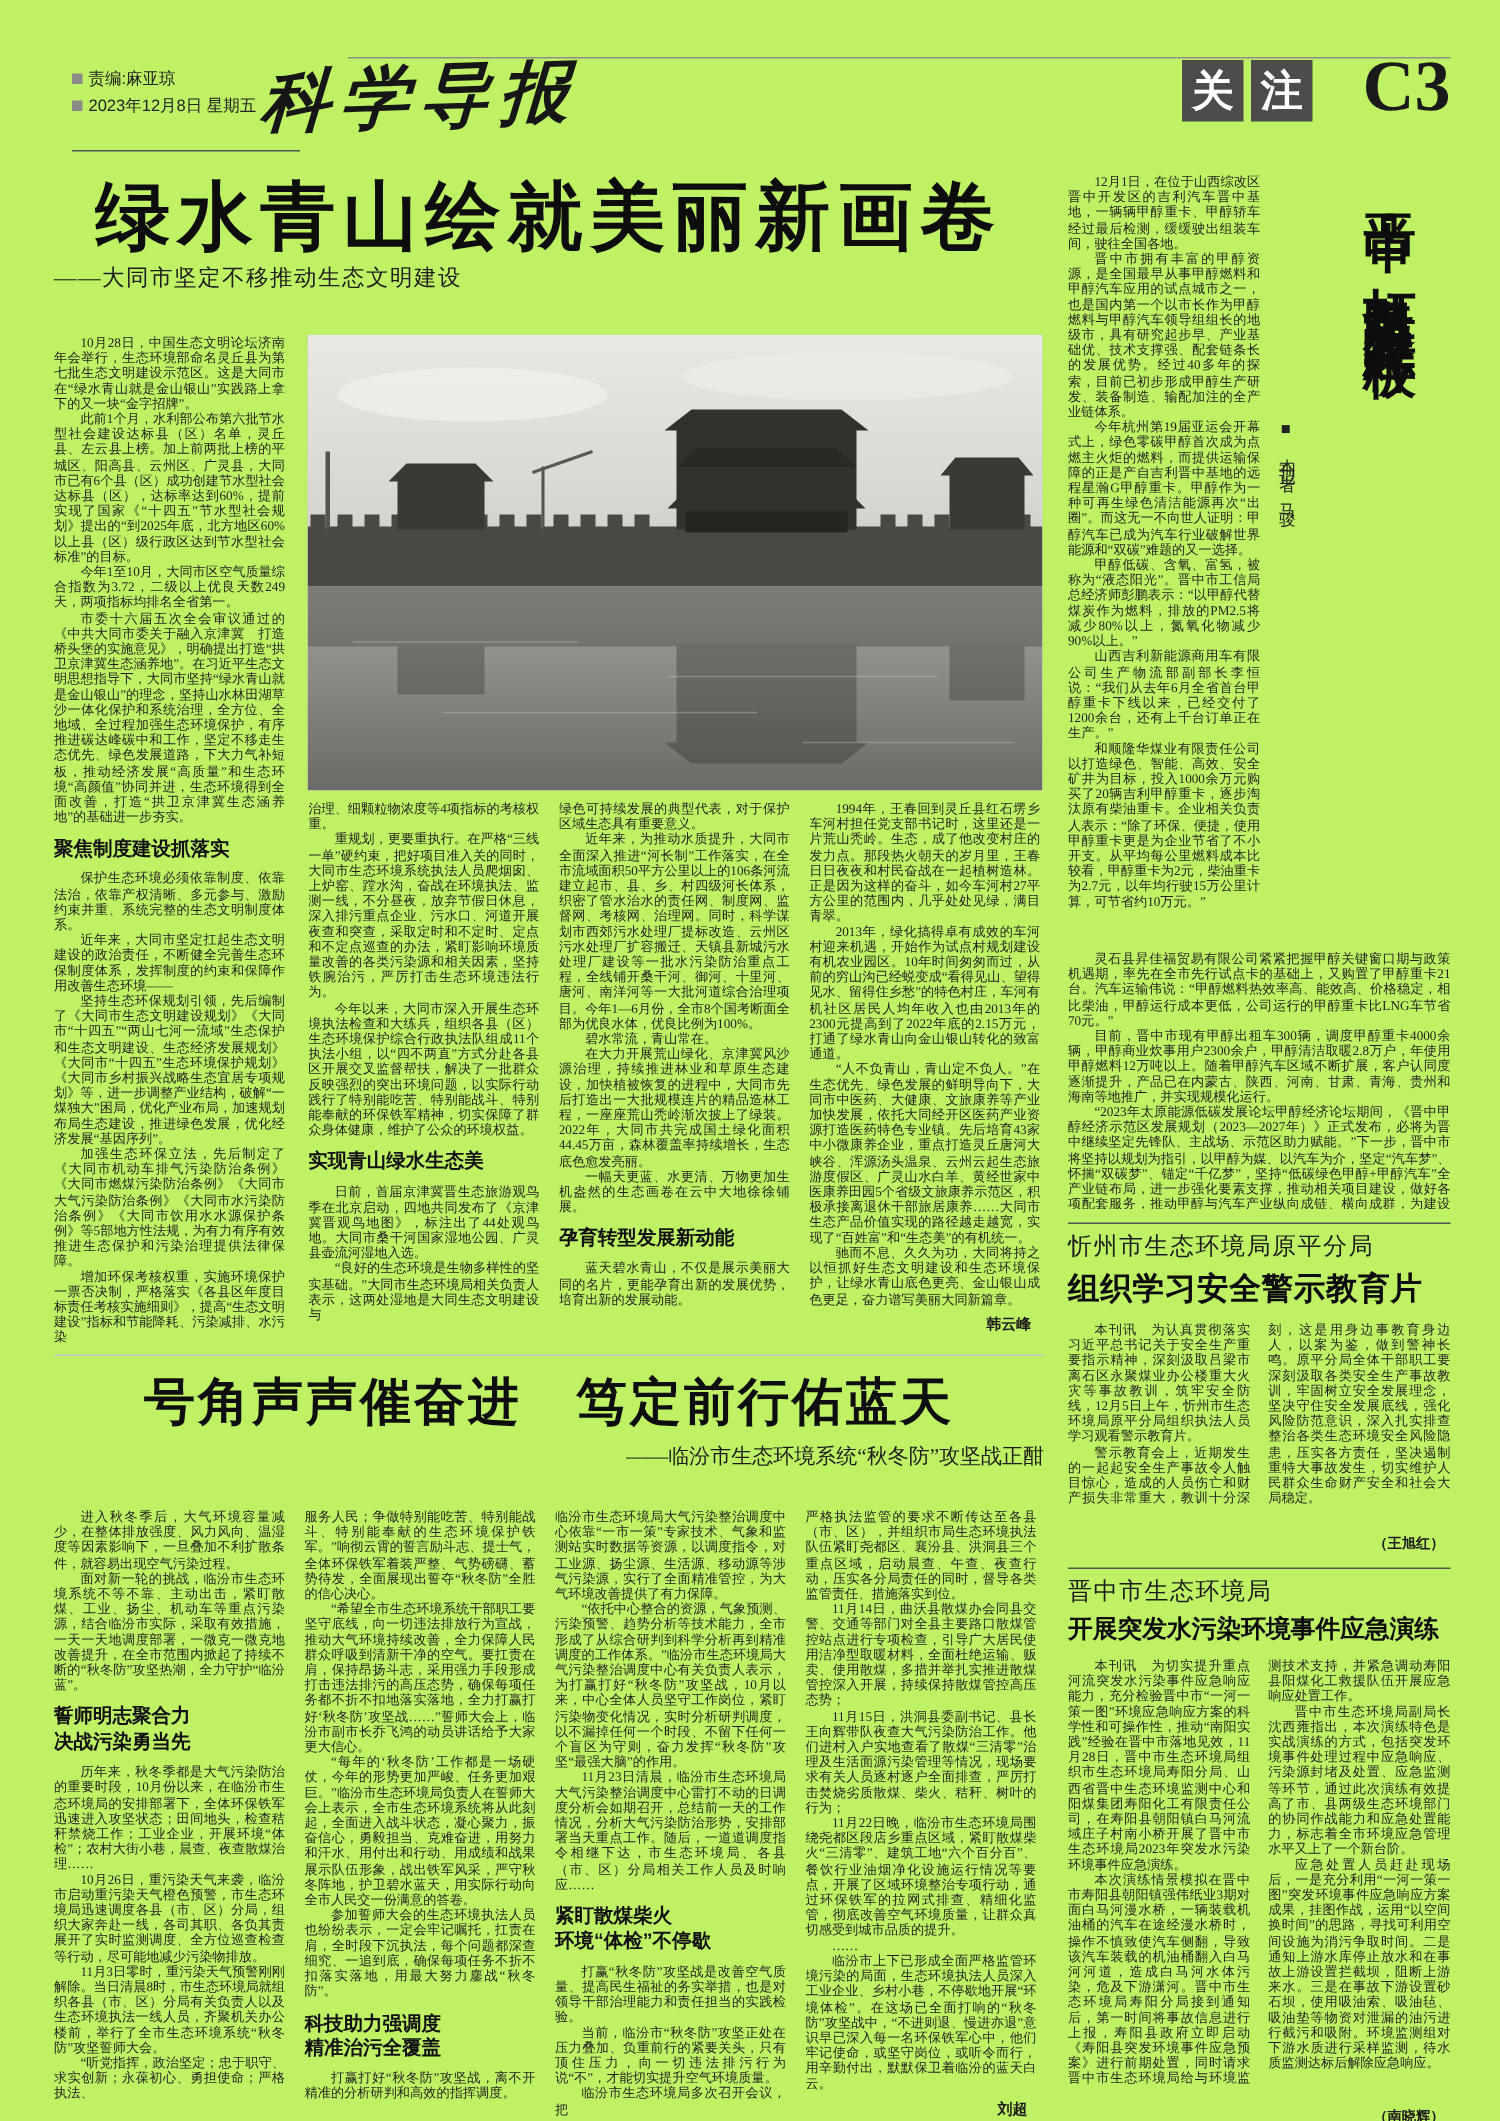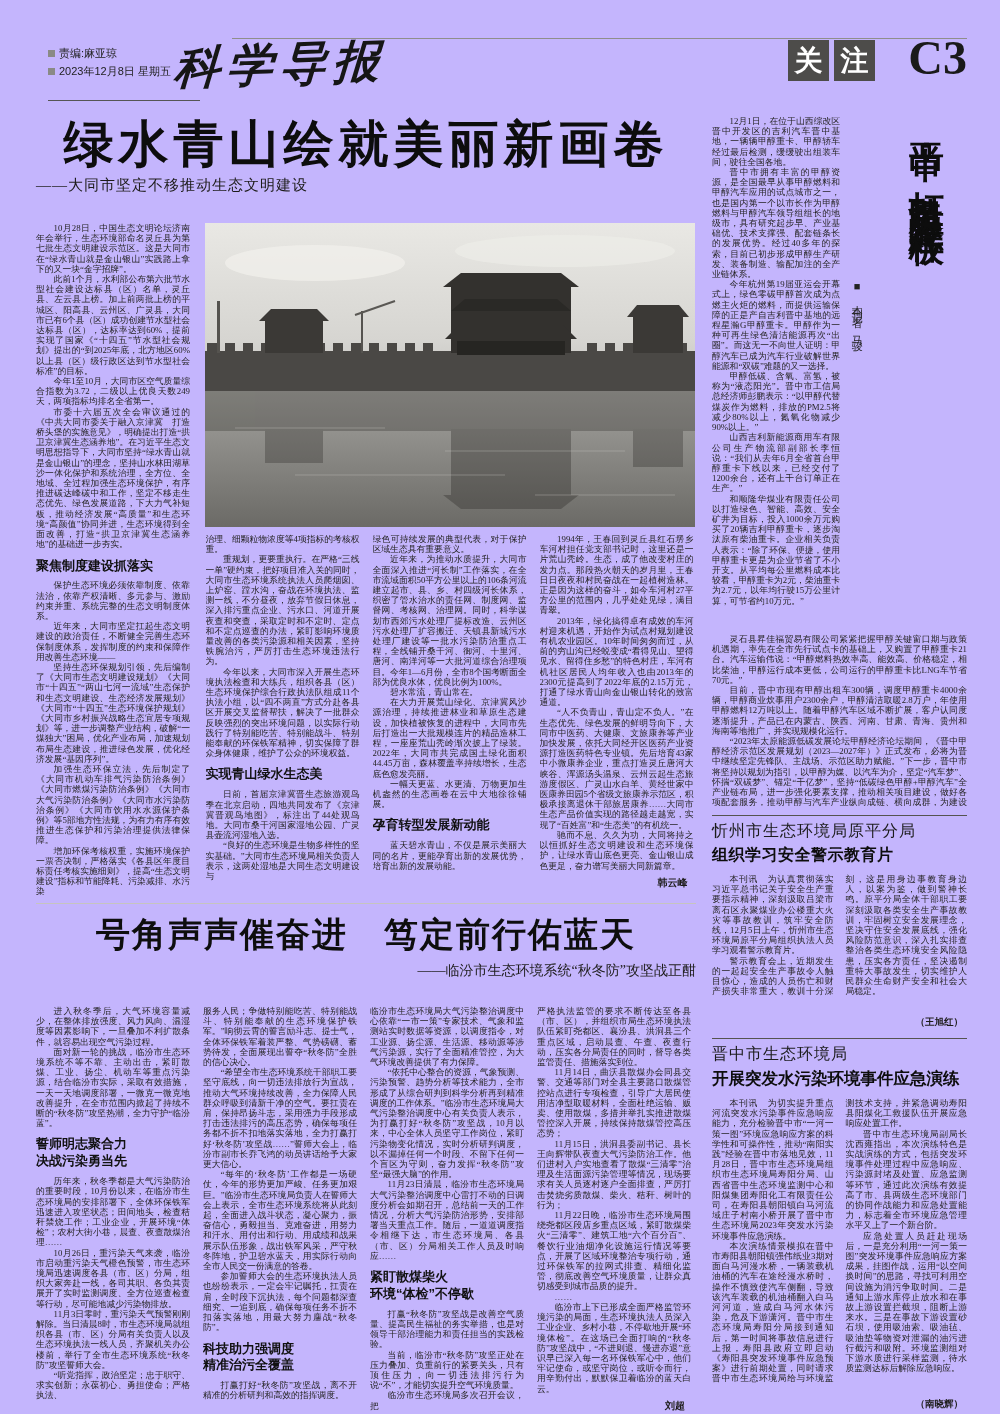--- a/index.html
+++ b/index.html
@@ -1,16 +1,16 @@
 <!DOCTYPE html>
 <html><head>
 <meta charset="utf-8">
 <style>
   html,body{margin:0;padding:0;background:#f6f5f1;}
-  .page{position:relative;width:1000px;height:1414px;margin:0 auto;background:#c4b5fd;
+  .page{position:relative;width:1000px;height:1414px;margin:0 auto;background:#bef264;
         font-family:"Liberation Serif","DejaVu Serif",serif;color:#1d1c1a;overflow:hidden;}
   
   .hdr{position:absolute;top:26px;left:36px;right:33px;height:80px;}
   .hdr-topline{position:absolute;top:12px;left:196px;right:0;border-top:1px solid #8f8e8a;}
   .hdr-ed{position:absolute;top:18px;left:12px;font-size:11px;line-height:18px;
           font-family:"Liberation Sans","DejaVu Sans",sans-serif;color:#222;}
   .hdr-ed .sq{display:inline-block;width:7px;height:7px;background:#8a8a86;margin-right:4px;}
   .hdr-ed-rule{position:absolute;top:74px;left:12px;width:152px;border-top:1px solid #555;}
   .masthead{position:absolute;left:138px;top:8px;font-size:46px;font-weight:bold;font-style:italic;
             letter-spacing:7px;transform:skewX(-5deg) rotate(-2deg);color:#161616;white-space:nowrap;}
@@ -49,21 +49,21 @@
   .jz-top{display:flex;height:520px;overflow:hidden;}
   .jz-body{flex:1;min-width:0;overflow:hidden;padding-top:4px;}
   .jz-byline{writing-mode:vertical-rl;font-size:11px;letter-spacing:4px;width:24px;flex:none;
              padding-top:168px;color:#222;font-family:"Liberation Sans","DejaVu Sans",sans-serif;}
   .jz-head{writing-mode:vertical-rl;font-size:35px;font-weight:bold;width:56px;flex:none;
            letter-spacing:5px;line-height:1;color:#0d0d0d;padding-top:2px;}
   .jz-wide{height:172px;overflow:hidden;margin-top:2px;}
   
   .kicker{font-size:16px;font-weight:500;letter-spacing:1px;margin:2px 0 3px;
           font-family:"Liberation Sans","DejaVu Sans",sans-serif;color:#1b1b1b;}
-  .r-title{font-size:16px;font-weight:900;font-family:"Liberation Sans","DejaVu Sans",sans-serif;
+  .r-title{font-size:21px;font-weight:900;font-family:"Liberation Sans","DejaVu Sans",sans-serif;
            margin:0 0 8px;color:#0d0d0d;letter-spacing:0.5px;}
   .r-title.small{font-size:16.5px;letter-spacing:0;}
   .twocol{column-count:2;column-gap:12px;overflow:hidden;}
   .xz-body{height:140px;}
   .jzb-body{height:298px;}
   .byrow{text-align:right;font-weight:bold;font-size:9.5px;margin:2px 4px 0 0;}
 </style>
 </head>
 <body>
 

